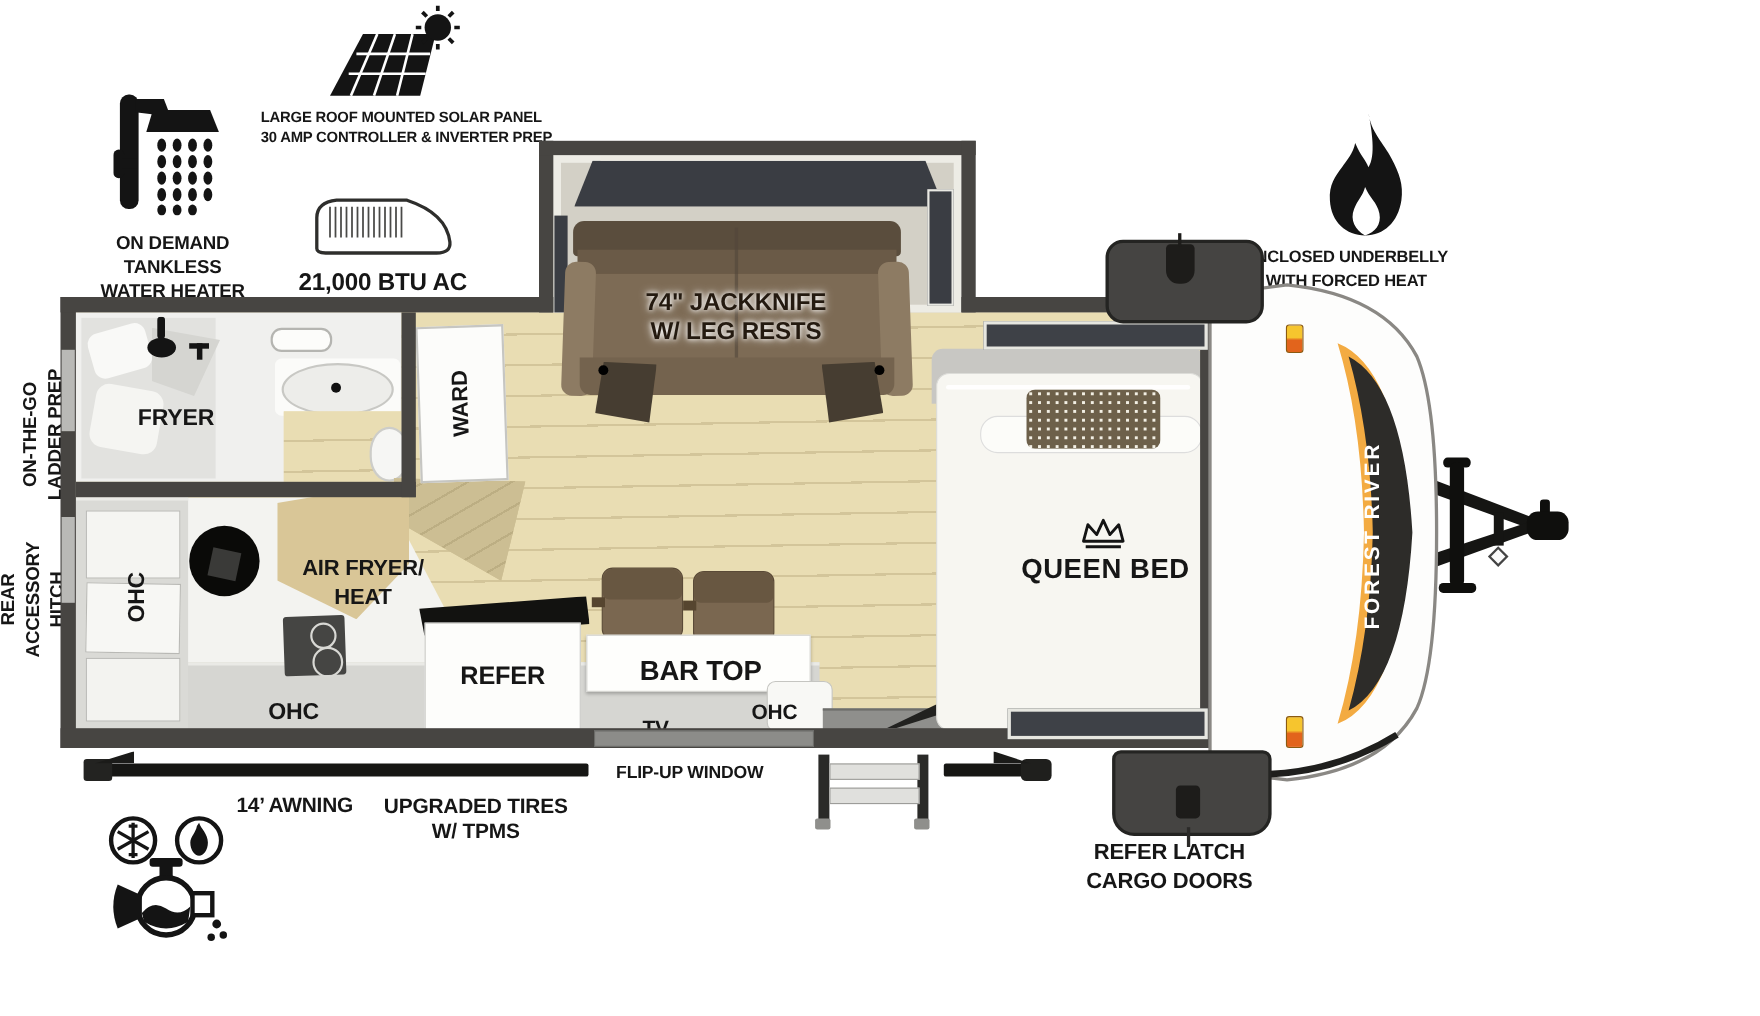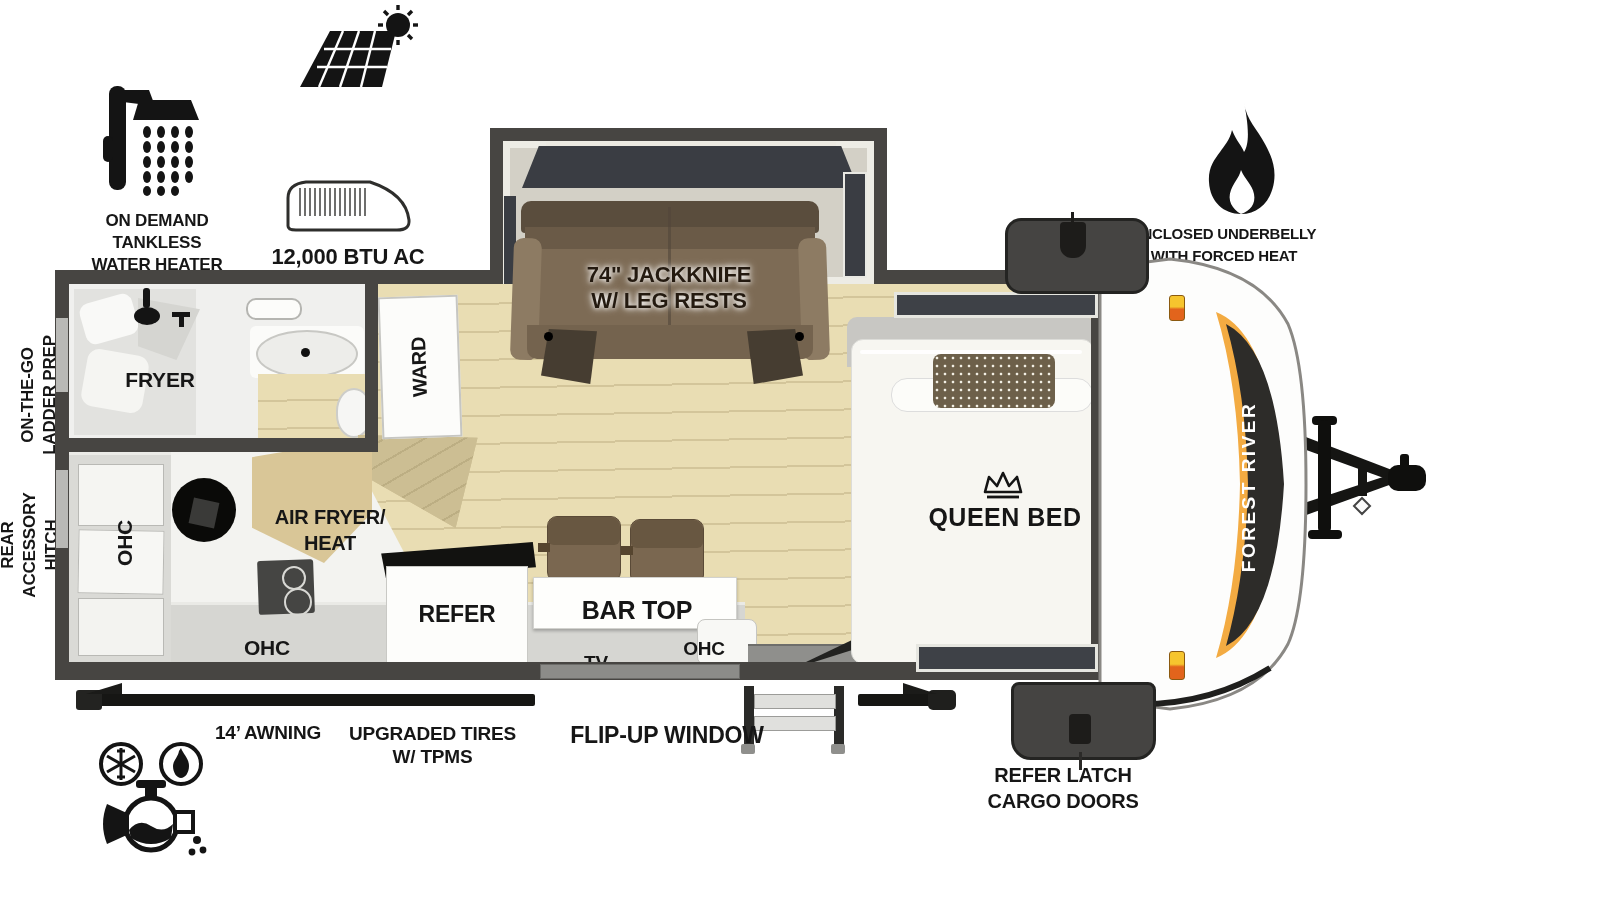--- a/index.html
+++ b/index.html
@@ -73,41 +73,45 @@
           <line x1="106" y1="35" x2="106" y2="40"></line>
         <line x1="86" y1="20" x2="91" y2="20"></line>
           <line x1="121" y1="20" x2="126" y2="20"></line>
         <line x1="92" y1="6" x2="96" y2="10"></line>
           <line x1="116" y1="30" x2="120" y2="34"></line>
         <line x1="92" y1="34" x2="96" y2="30"></line>
           <line x1="116" y1="10" x2="120" y2="6"></line>
       </g>
     </g>
   </svg>
+  <div class="lbl" style="left:237px;top:98px;width:240px;font-size:13.5px;line-height:18px;">
+    <div>LARGE ROOF MOUNTED SOLAR PANEL</div>
+    <div>30 AMP CONTROLLER &amp; INVERTER PREP</div>
+  </div>
 
   <svg class="abs" style="left:278px;top:170px" width="138" height="66" viewBox="0 0 138 66">
     <path d="M10,56 L10,28 Q10,14 28,12 L92,12 Q128,24 131,50 Q132,60 119,60 L18,60 Q10,60 10,56 Z" fill="#ffffff" stroke="#2e2e2c" stroke-width="3"></path>
     <g stroke="#4a4a48" stroke-width="1.6">
       <line x1="22" y1="18" x2="22" y2="46"></line>
         <line x1="27" y1="18" x2="27" y2="46"></line>
       <line x1="32" y1="18" x2="32" y2="46"></line>
         <line x1="37" y1="18" x2="37" y2="46"></line>
       <line x1="42" y1="18" x2="42" y2="46"></line>
         <line x1="47" y1="18" x2="47" y2="46"></line>
       <line x1="52" y1="18" x2="52" y2="46"></line>
         <line x1="57" y1="18" x2="57" y2="46"></line>
       <line x1="62" y1="18" x2="62" y2="46"></line>
         <line x1="67" y1="18" x2="67" y2="46"></line>
       <line x1="72" y1="18" x2="72" y2="46"></line>
         <line x1="77" y1="18" x2="77" y2="46"></line>
       <line x1="82" y1="18" x2="82" y2="46"></line>
         <line x1="87" y1="18" x2="87" y2="46"></line>
     </g>
   </svg>
-  <div class="lbl" style="left:258px;top:244px;width:180px;font-size:22px;">12,000 BTU AC</div>
+  <div class="lbl" style="left:258px;top:244px;width:180px;font-size:22px;">21,000 BTU AC</div>
 
   <svg class="abs" style="left:1206px;top:102px" width="72" height="114" viewBox="0 0 72 114">
     <path d="M38,0 C40,18 52,28 59,42 C66,55 70,66 68,80 C65,100 52,112 35,112 C18,112 4,100 3,80
              C2,66 8,58 14,50 C18,44 24,38 26,28 C31,40 36,44 38,50 C45,40 41,16 38,0 Z" fill="#141414"></path>
     <path d="M35,112 C26,107 21,98 25,88 C28,80 33,76 35,68 C39,78 46,82 48,92 C50,102 44,109 35,112 Z" fill="#ffffff"></path>
   </svg>
   <div class="lbl" style="left:1120px;top:223px;width:208px;font-size:15px;line-height:22px;">
     <div>ENCLOSED UNDERBELLY</div>
     <div>WITH FORCED HEAT</div>
   </div>
@@ -306,19 +310,19 @@
   <div class="abs" style="left:1071px;top:212px;width:3px;height:12px;background:#1d1c1a;"></div>
   <div class="abs" style="left:1011px;top:682px;width:139px;height:72px;background:#454442;border:3px solid #242422;border-radius:8px 8px 20px 20px;"></div>
   <div class="abs" style="left:1069px;top:714px;width:22px;height:30px;background:#1d1c1a;border-radius:4px;"></div>
   <div class="abs" style="left:1079px;top:752px;width:3px;height:18px;background:#2b2a28;"></div>
 
   <div class="lbl" style="left:193px;top:722px;width:150px;font-size:19px;">14’ AWNING</div>
   <div class="lbl" style="left:340px;top:722px;width:185px;font-size:19px;line-height:23px;">
     <div>UPGRADED TIRES</div>
     <div>W/ TPMS</div>
   </div>
-  <div class="lbl" style="left:567px;top:694px;width:200px;font-size:23px;margin-top:28px;">FLIP-UP WINDOW</div>
+  <div class="lbl" style="left:527px;top:694px;width:200px;font-size:16px;">FLIP-UP WINDOW</div>
   <div class="lbl" style="left:963px;top:762px;width:200px;font-size:20px;line-height:26px;">
     <div>REFER LATCH</div>
     <div>CARGO DOORS</div>
   </div>
 
 </div>
 
 </body></html>

